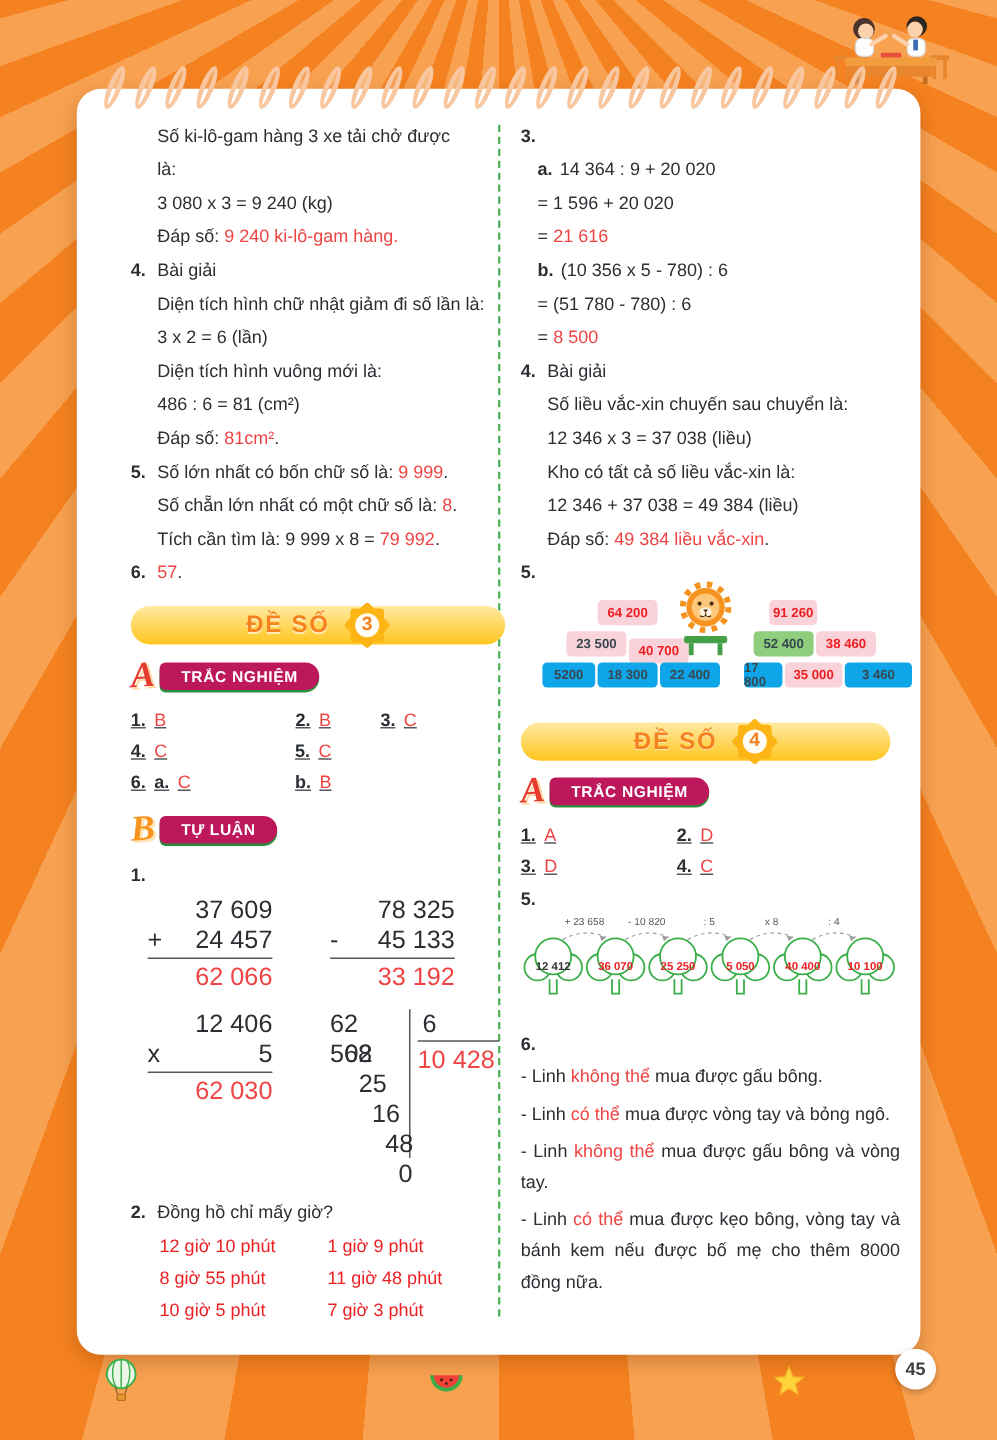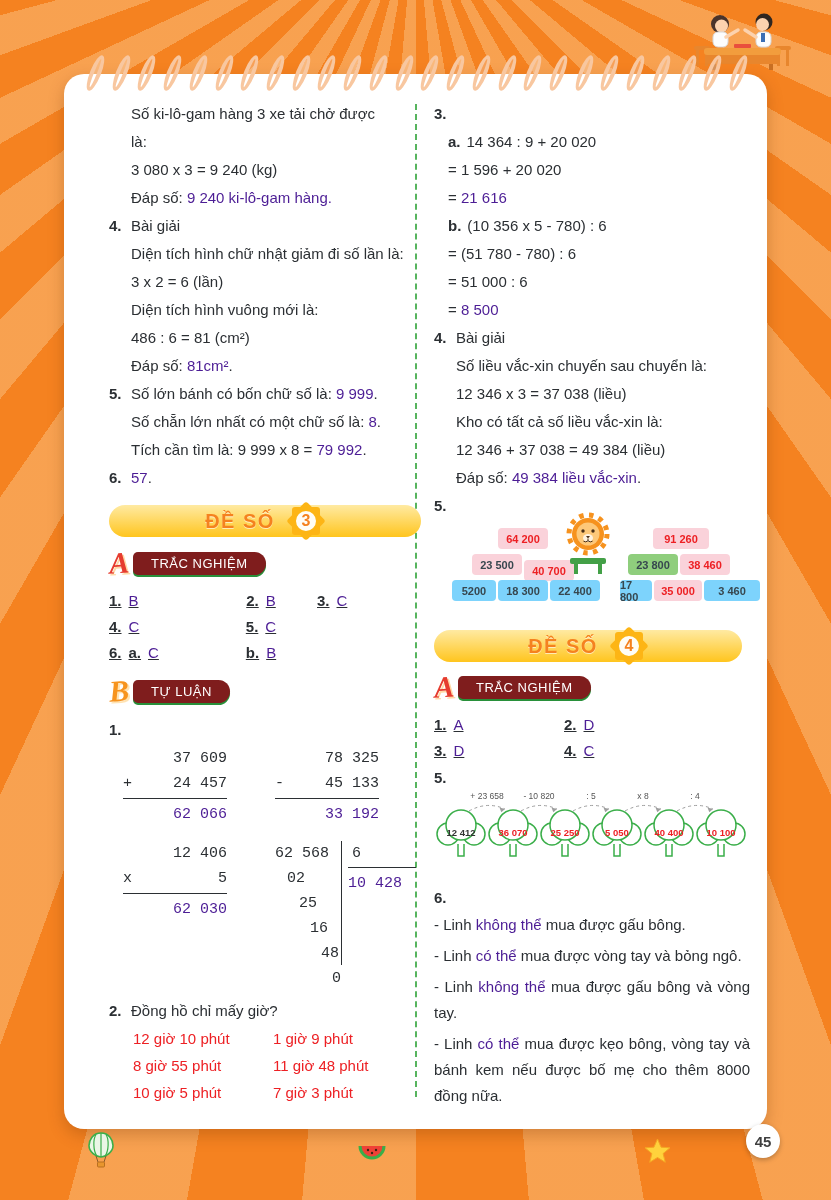--- a/index.html
+++ b/index.html
@@ -16,51 +16,51 @@
   .col{position:absolute;top:26px;}
   .col-left{left:45px;width:324px;}
   .col-right{left:370px;width:316px;}
   
   .coils{position:absolute;left:90px;top:54px;width:654px;display:flex;justify-content:space-between;z-index:6;}
   .coil{display:block;width:11px;height:38px;border:4px solid #f8c7a0;border-radius:50%;
         transform:rotate(22deg);background:rgba(255,255,255,.25);}
   
   .line{min-height:28px;line-height:28px;font-size:15px;}
   .line b{margin-right:6px;}
-  .red{color:#4c1d95;}
+  .red{color:#ef4444;}
   .item{display:flex;}
   .inum{flex:0 0 22px;font-weight:bold;line-height:28px;font-size:15px;}
   .ibody{flex:1;min-width:0;}
   .cont{margin-left:22px;}
   .sublines{margin-left:14px;}
   
   .banner{height:32px;border-radius:16px;background:linear-gradient(180deg,#ffeaa2,#ffc51e);
           display:flex;align-items:center;justify-content:center;gap:12px;margin:13px 0 9px;}
   .banner-label{font-size:20px;font-weight:bold;color:#f5821f;letter-spacing:1.5px;text-shadow:0 1px 0 rgba(255,255,255,.6);}
   .star8{position:relative;width:38px;height:38px;flex:0 0 auto;}
   .star8 .sq{position:absolute;inset:5px;background:#fdb515;border-radius:3px;}
   .star8 .r45{transform:rotate(45deg);}
   .star8 .core{position:absolute;inset:7px;background:#fffdf5;border:2px solid #fdb515;border-radius:50%;
                display:flex;align-items:center;justify-content:center;font-size:16px;font-weight:bold;color:#f5821f;}
   
   .badge-row{display:flex;align-items:center;margin:8px 0 8px;height:34px;}
   .badge-letter{font-family:"Liberation Serif","DejaVu Serif",serif;font-size:30px;font-weight:bold;
                 font-style:italic;line-height:1;transform:rotate(-4deg);margin-right:4px;}
   .letter-red{color:#e63c2f;text-shadow:2px 2px 0 #ffd9a6;}
   .letter-orange{color:#f7941e;text-shadow:2px 2px 0 #ffe3b3;}
-  .badge-pill{background:#7f1d1d;color:#fff;font-weight:normal;font-size:13px;letter-spacing:.5px;
+  .badge-pill{background:#be185d;color:#fff;font-weight:bold;font-size:13px;letter-spacing:.5px;
               padding:4px 18px;border-radius:6px 14px 14px 6px;box-shadow:0 2px 0 #28903a;}
   
   .mc-row{display:flex;line-height:26px;font-size:15px;}
   .mc-cell{display:block;text-decoration:underline;}
   .mc-cell b{margin-right:7px;}
   .c1{width:96px;} .c2{width:112px;text-align:center;} .c1w{width:130px;}
   
   .work{display:grid;grid-template-columns:128px auto;column-gap:24px;row-gap:14px;
-        margin:2px 0 6px 14px;font-size:15px;font-family:Liberation Mono, monospace;}
+        margin:2px 0 6px 14px;font-size:21px;}
   .arith{width:104px;line-height:25px;}
   .arow{display:flex;}
   .aop{width:18px;}
   .anum{flex:1;text-align:right;}
   .opline{border-bottom:1.5px solid #2b2f33;padding-bottom:2px;margin-bottom:3px;}
   .division{display:flex;line-height:25px;}
   .dleft{width:62px;}
   .drow{height:25px;}
   .st0{padding-left:12px;} .st1{padding-left:24px;} .st2{padding-left:35px;}
   .st3{padding-left:46px;text-align:center;} .st4{padding-left:57px;}
@@ -68,21 +68,21 @@
   .dright{padding-left:6px;}
   .ddivisor{border-bottom:1.5px solid #2b2f33;padding:0 2px 1px 4px;min-width:68px;}
   .dquot{padding-top:3px;}
   
   .times{display:grid;grid-template-columns:140px auto;margin-left:24px;font-size:15px;
          line-height:27px;color:#ed2024;}
   
   .pyramid{position:relative;height:100px;margin:0 0 4px;}
   .pybox{position:absolute;height:21px;border-radius:4px;display:flex;align-items:center;
          justify-content:center;font-size:11px;font-weight:bold;color:#37474f;}
-  .pink{background:#fad2da;} .grayb{background:#7dd3fc;} .greenb{background:#8fce7d;}
+  .pink{background:#fad2da;} .grayb{background:#0ea5e9;} .greenb{background:#8fce7d;}
   .pybox.red{color:#ed2024;}
   .lion{position:absolute;left:124px;top:-12px;}
   
   .trees-wrap{margin:0 0 4px;}
   .cloud{fill:#fff;stroke:#3aae49;stroke-width:1.5;}
   .trunk{fill:#fff;stroke:#3aae49;stroke-width:1.5;}
   .tnum{font-size:9.5px;font-weight:bold;fill:#ed2024;text-anchor:middle;
         font-family:"Liberation Sans","DejaVu Sans",sans-serif;}
   .tnum.dark{fill:#333;}
   .tlabel{font-size:8.5px;fill:#555;text-anchor:middle;font-family:"Liberation Sans","DejaVu Sans",sans-serif;}
@@ -144,21 +144,21 @@
         <div class="line">3 x 2 = 6 (lần)</div>
         <div class="line">Diện tích hình vuông mới là:</div>
         <div class="line">486 : 6 = 81 (cm²)</div>
         <div class="line"><span>Đáp số: </span><span class="red">81cm²</span><span>.</span></div>
       </div>
     </div>
 
     <div class="item">
       <span class="inum">5.</span>
       <div class="ibody">
-        <div class="line"><span>Số lớn bánh có bốn chữ số là: </span><span class="red">9 999</span><span>.</span></div>
+        <div class="line"><span>Số lớn nhất có bốn chữ số là: </span><span class="red">9 999</span><span>.</span></div>
         <div class="line"><span>Số chẵn lớn nhất có một chữ số là: </span><span class="red">8</span><span>.</span></div>
         <div class="line"><span>Tích cần tìm là: 9 999 x 8 = </span><span class="red">79 992</span><span>.</span></div>
       </div>
     </div>
 
     <div class="item">
       <span class="inum">6.</span>
       <div class="ibody">
         <div class="line"><span class="red">57</span><span>.</span></div>
       </div>
@@ -279,21 +279,20 @@
 
   <div class="col col-right">
 
     <div class="line"><b>3.</b></div>
     <div class="sublines">
       <div class="line"><b>a.</b><span>14 364 : 9 + 20 020</span></div>
       <div class="line">= 1 596 + 20 020</div>
       <div class="line"><span>= </span><span class="red">21 616</span></div>
       <div class="line"><b>b.</b><span>(10 356 x 5 - 780) : 6</span></div>
       <div class="line">= (51 780 - 780) : 6</div>
-      <div class="line">= 51 000 : 6</div>
       <div class="line"><span>= </span><span class="red">8 500</span></div>
     </div>
 
     <div class="item">
       <span class="inum">4.</span>
       <div class="ibody">
         <div class="line">Bài giải</div>
         <div class="line">Số liều vắc-xin chuyến sau chuyển là:</div>
         <div class="line">12 346 x 3 = 37 038 (liều)</div>
         <div class="line">Kho có tất cả số liều vắc-xin là:</div>
@@ -303,22 +302,22 @@
     </div>
 
     <div class="line"><b>5.</b></div>
     <div class="pyramid">
       <span class="pybox pink red" style="left:64px;top:8px;width:50px">64 200</span>
       <span class="pybox pink" style="left:38px;top:34px;width:50px">23 500</span>
       <span class="pybox pink red" style="left:90px;top:40px;width:50px">40 700</span>
       <span class="pybox grayb" style="left:18px;top:60px;width:44px">5200</span>
       <span class="pybox grayb" style="left:64px;top:60px;width:50px">18 300</span>
       <span class="pybox grayb" style="left:116px;top:60px;width:50px">22 400</span>
-      <span class="pybox pink red" style="left:219px;top:8px;width:56px">91 260</span>
-      <span class="pybox greenb" style="left:194px;top:34px;width:50px">23 800</span>
+      <span class="pybox pink red" style="left:207px;top:8px;width:40px">91 260</span>
+      <span class="pybox greenb" style="left:194px;top:34px;width:50px">52 400</span>
       <span class="pybox pink red" style="left:246px;top:34px;width:50px">38 460</span>
       <span class="pybox grayb" style="left:186px;top:60px;width:32px">17 800</span>
       <span class="pybox pink red" style="left:220px;top:60px;width:48px">35 000</span>
       <span class="pybox grayb" style="left:270px;top:60px;width:56px">3 460</span>
       <svg class="lion" width="60" height="70" viewBox="0 0 60 70">
         <rect x="12" y="50" width="36" height="6" rx="2" fill="#43a047"></rect>
         <rect x="16" y="56" width="4" height="10" fill="#43a047"></rect>
         <rect x="40" y="56" width="4" height="10" fill="#43a047"></rect>
         <circle cx="30" cy="26" r="19" fill="none" stroke="#f6921e" stroke-width="5" stroke-dasharray="4.5 5.5"></circle>
         <circle cx="30" cy="26" r="16" fill="#f6921e"></circle>

